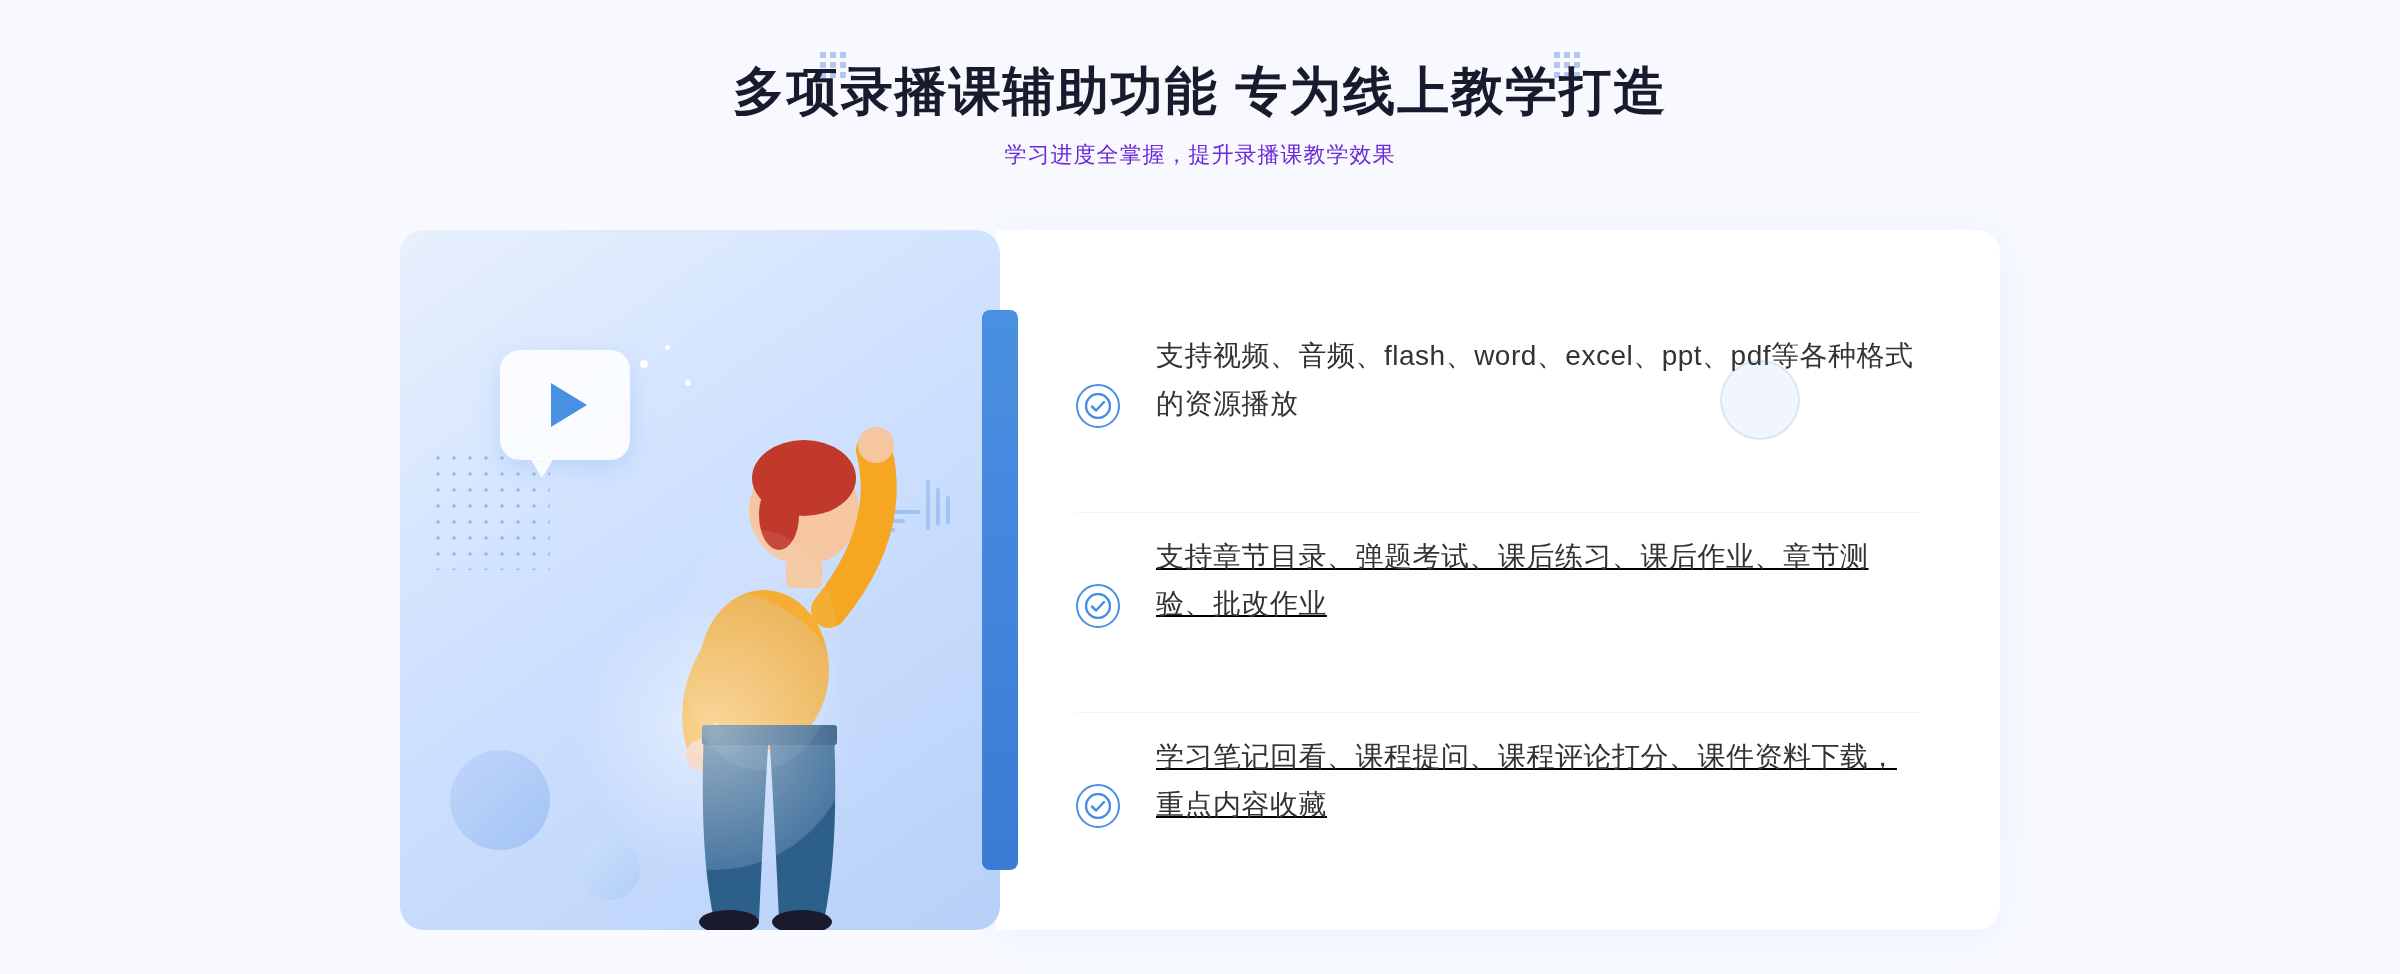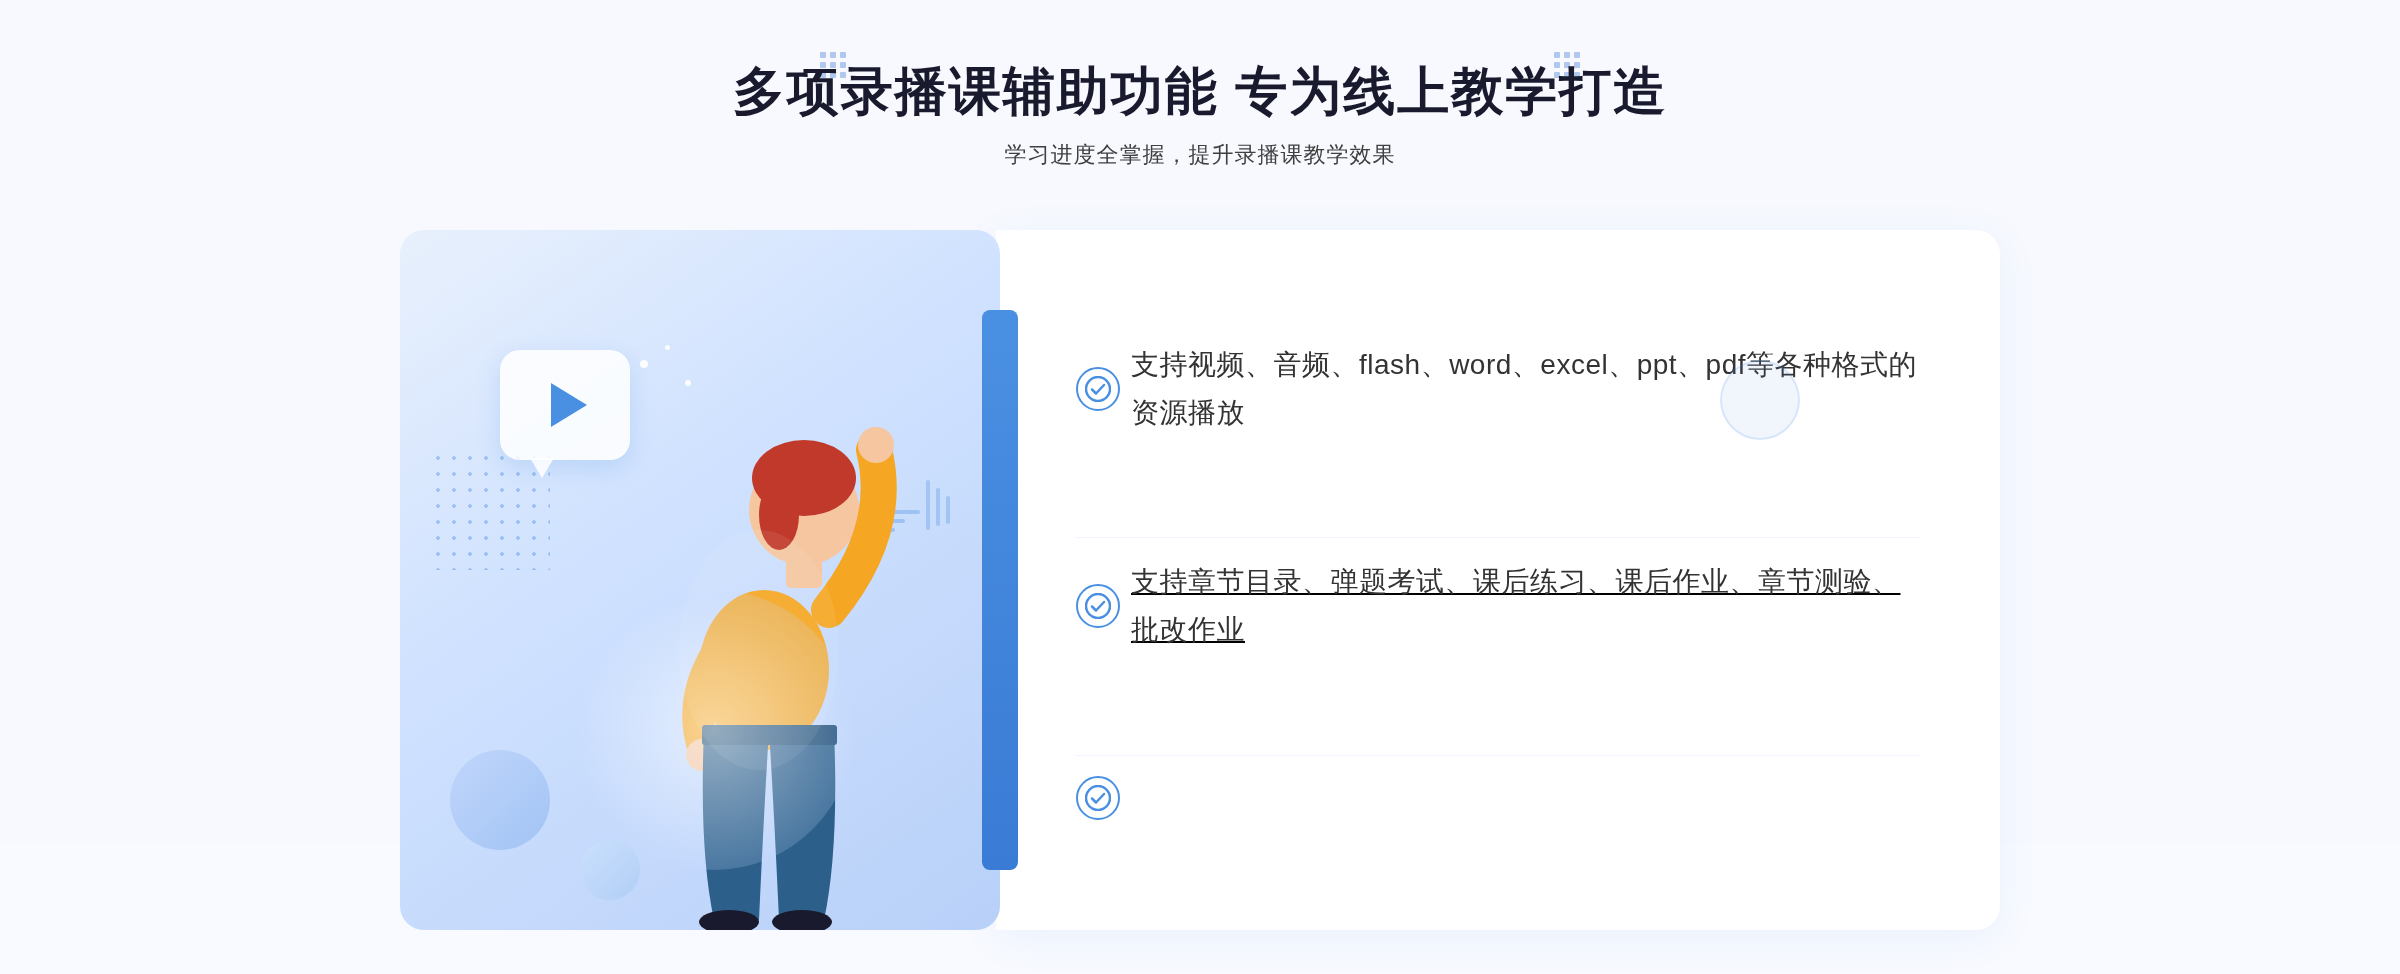--- a/index.html
+++ b/index.html
@@ -71,21 +71,21 @@
       font-size: 52px;
       font-weight: 700;
       color: #1a1a2e;
       letter-spacing: 2px;
       line-height: 1.2;
       margin-bottom: 18px;
     }
 
     .sub-title {
       font-size: 22px;
-      color: #404040;
+      color: #6d28d9;
       font-weight: 400;
       letter-spacing: 1px;
     }
 
     
     .content-area {
       display: flex;
       align-items: stretch;
       width: 1600px;
       position: relative;
@@ -218,22 +218,22 @@
       padding: 50px 80px;
       display: flex;
       flex-direction: column;
       justify-content: space-around;
       box-shadow: 0 8px 40px rgba(74,144,226,0.08);
       min-height: 700px;
     }
 
     .feature-item {
       display: flex;
-      align-items: center;
-      gap: 11px;
+      align-items: flex-end;
+      gap: 36px;
       padding: 20px 0;
     }
 
     .feature-item + .feature-item {
       border-top: 1px solid #f0f4ff;
       text-decoration: underline;
     }
 
     .check-circle {
       width: 44px;
@@ -465,20 +465,21 @@
         <span class="feature-text">支持章节目录、弹题考试、课后练习、课后作业、章节测验、批改作业</span>
       </div>
 
       <div class="feature-item">
         <div class="check-circle">
           <svg width="26" height="26" viewBox="0 0 26 26" fill="none" xmlns="http://www.w3.org/2000/svg">
             <circle cx="13" cy="13" r="12" stroke="#4a90e2" stroke-width="2.5"></circle>
             <path d="M7 13.5L11 17.5L19 9" stroke="#4a90e2" stroke-width="2.5" stroke-linecap="round" stroke-linejoin="round"></path>
           </svg>
         </div>
+        <span class="feature-text">学习笔记回看、课程提问、课程评论打分、课件资料下载，重点内容收藏</span>
       </div>
 
 
     </div>
 
   </div>
 
 </div>
 
 </body></html>

